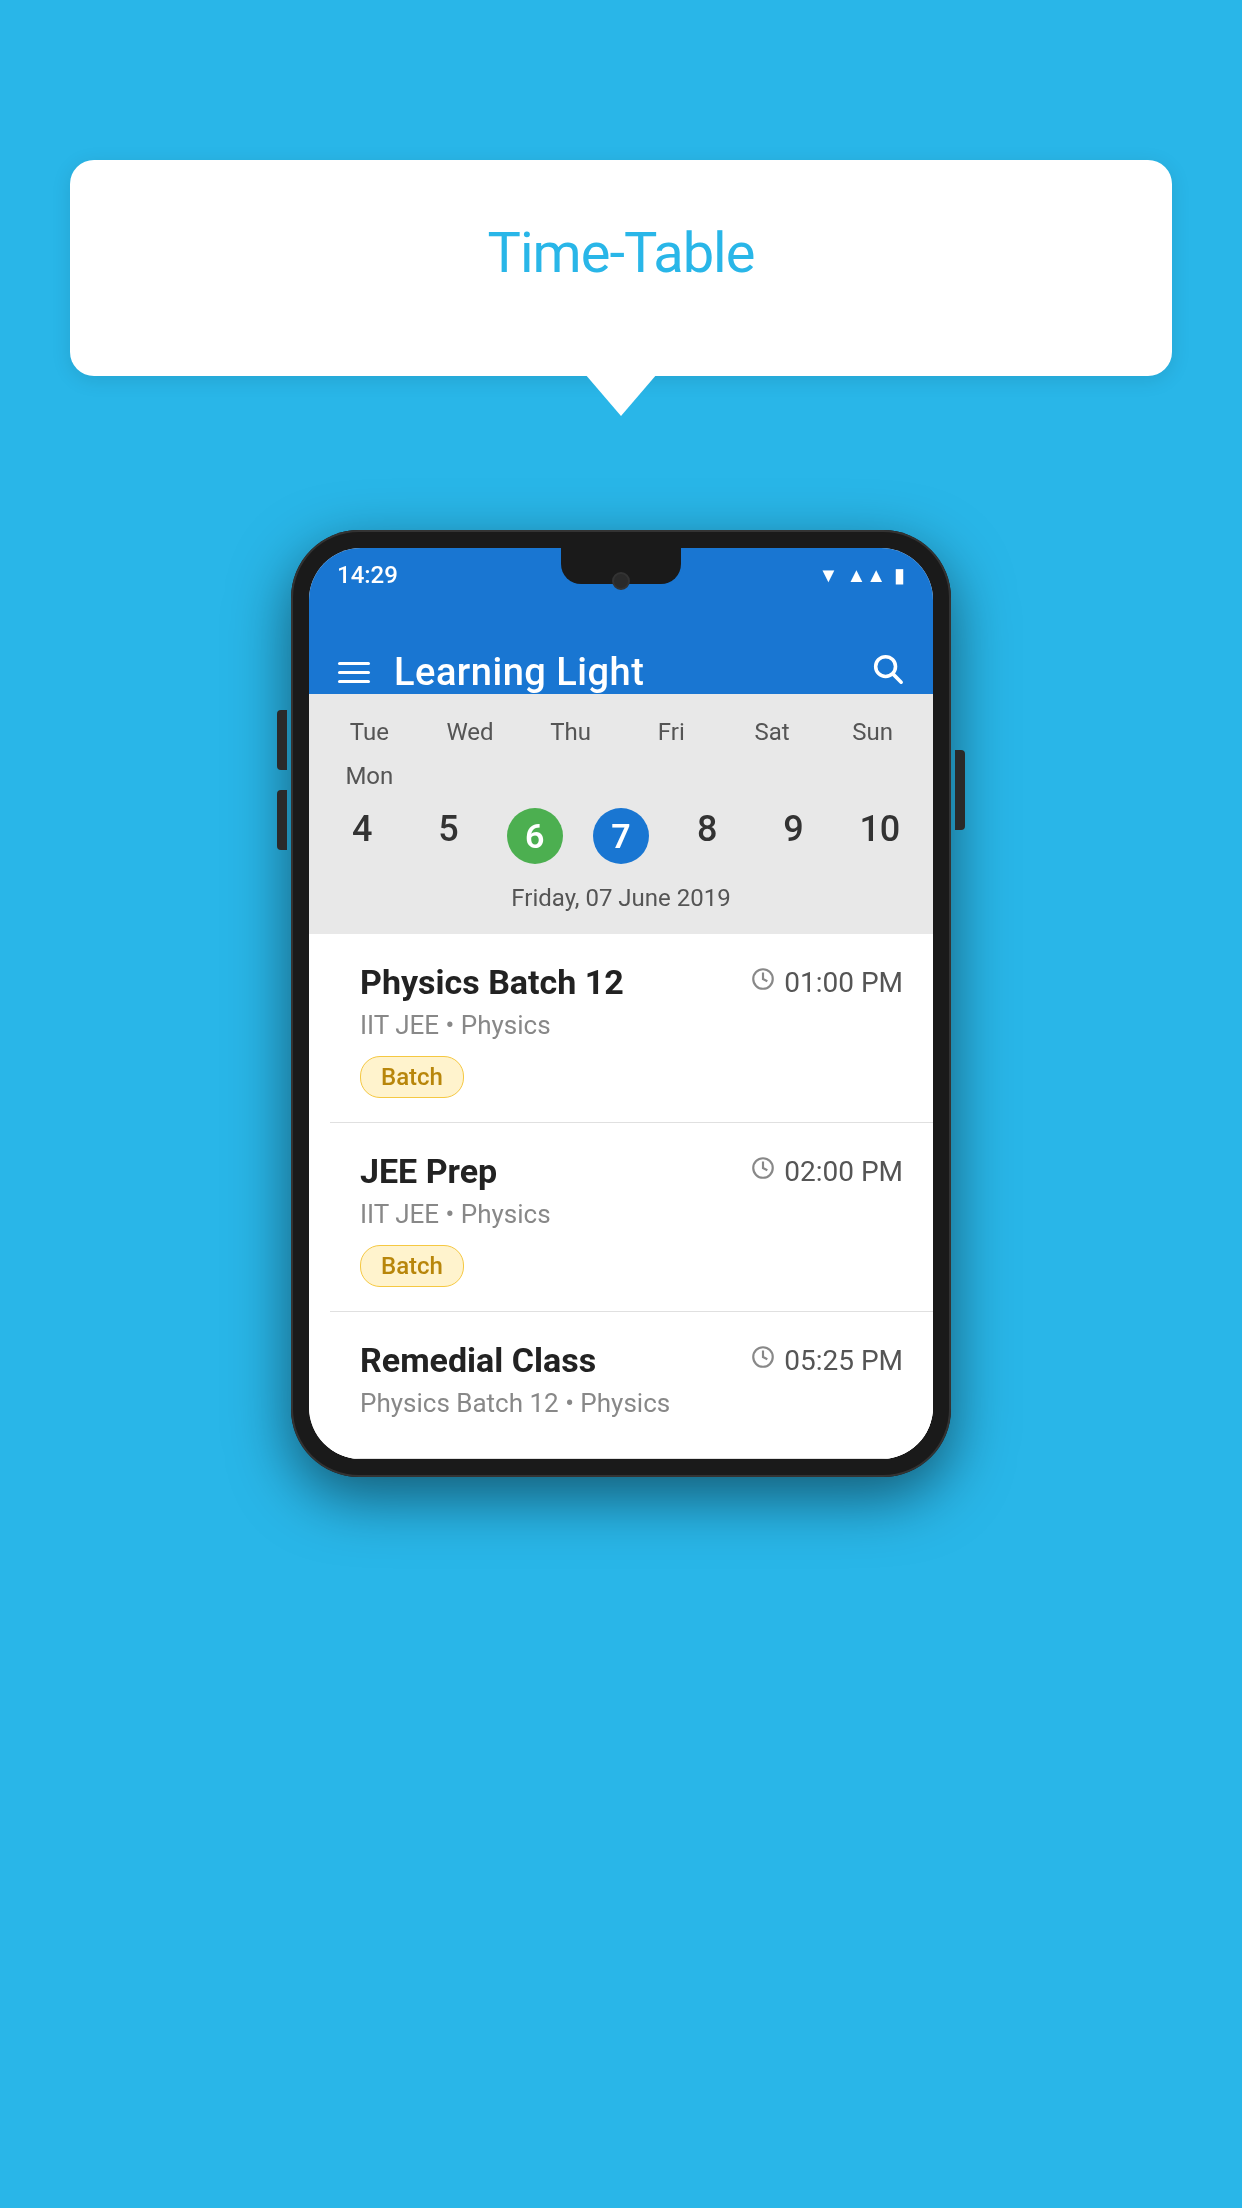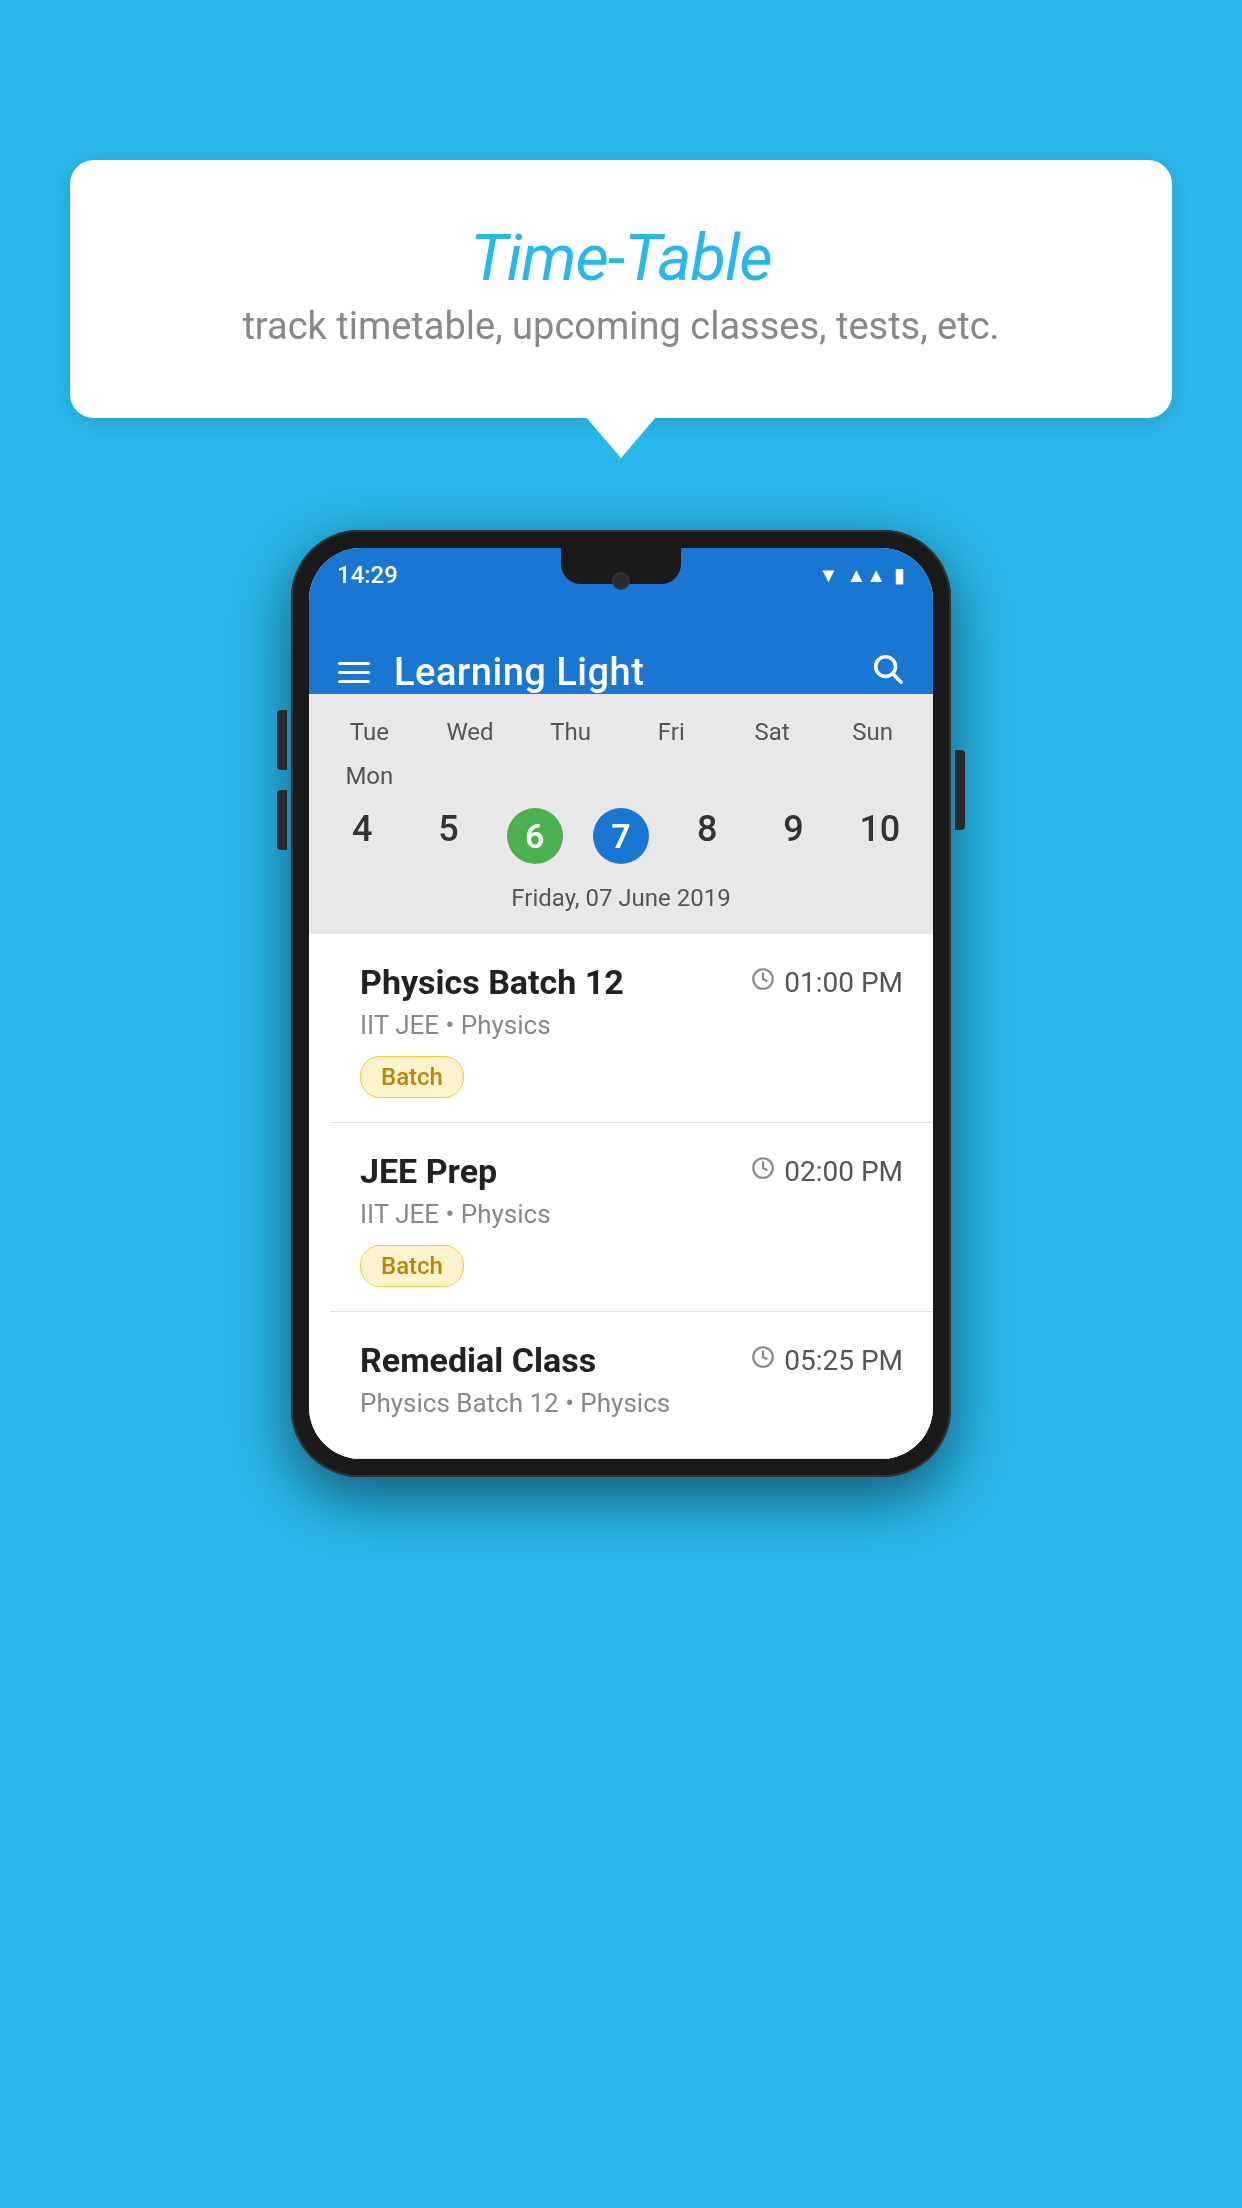--- a/index.html
+++ b/index.html
@@ -38,26 +38,25 @@
       left: 50%;
       transform: translateX(-50%);
       width: 0;
       height: 0;
       border-left: 36px solid transparent;
       border-right: 36px solid transparent;
       border-top: 42px solid white;
     }
 
     .bubble-title {
-      font-size: 65px;
+      font-size: 56px;
       font-weight: 400;
       color: #29b6e8;
-      margin-bottom: 8px;
+      margin-bottom: 20px;
       letter-spacing: -1px;
-      font-style: italic;
     }
 
     .bubble-subtitle {
       font-size: 38px;
       color: #888;
       font-weight: 400;
     }
 
     
     .phone-wrapper {
@@ -328,21 +327,20 @@
       background: #2a2a2a;
       border-radius: 0 4px 4px 0;
     }
   </style>
 </head>
 <body>
 
 <div class="speech-bubble-wrapper">
   <div class="speech-bubble">
     <div class="bubble-title">Time-Table</div>
-    <div class="bubble-subtitle">track timetable, upcoming classes, tests, etc.</div>
   </div>
 </div>
 
 <div class="phone-wrapper">
   <div class="phone-outer">
 
     <div class="phone-side-btn-vol"></div>
     <div class="phone-side-btn-vol2"></div>
     <div class="phone-side-btn-power"></div>
 

